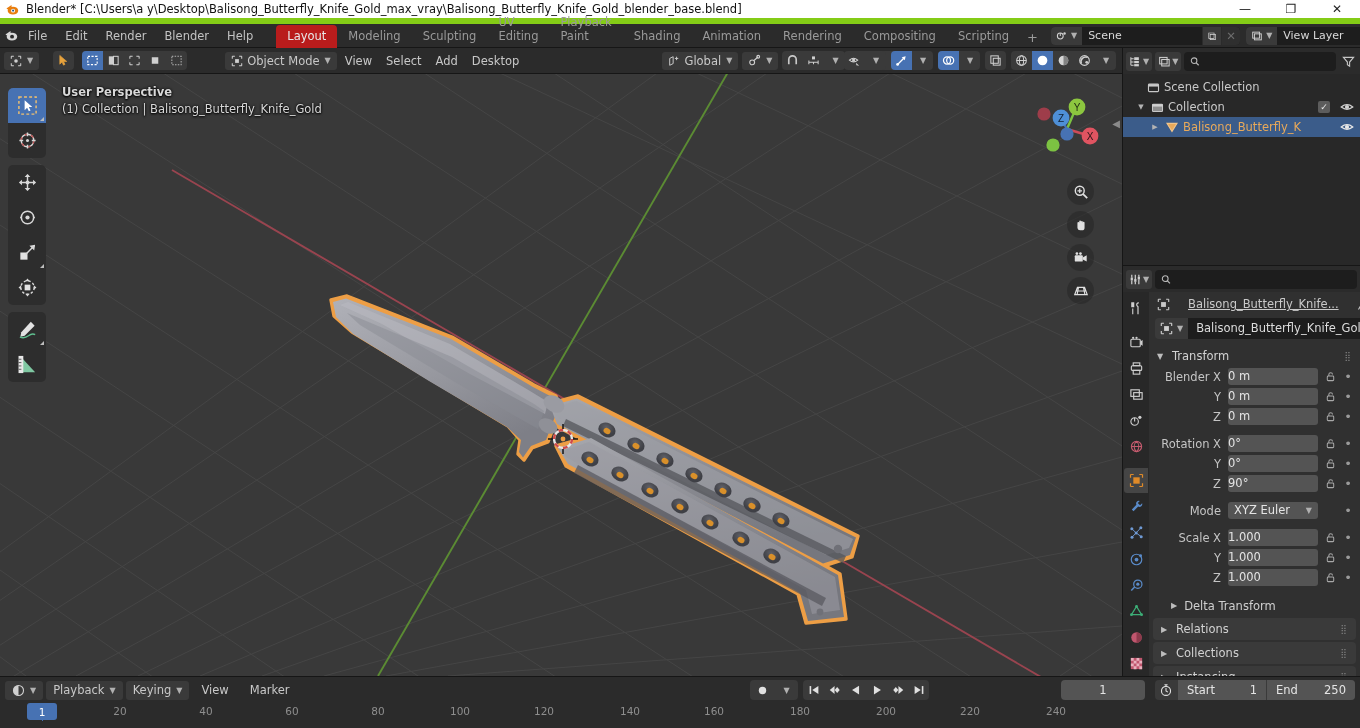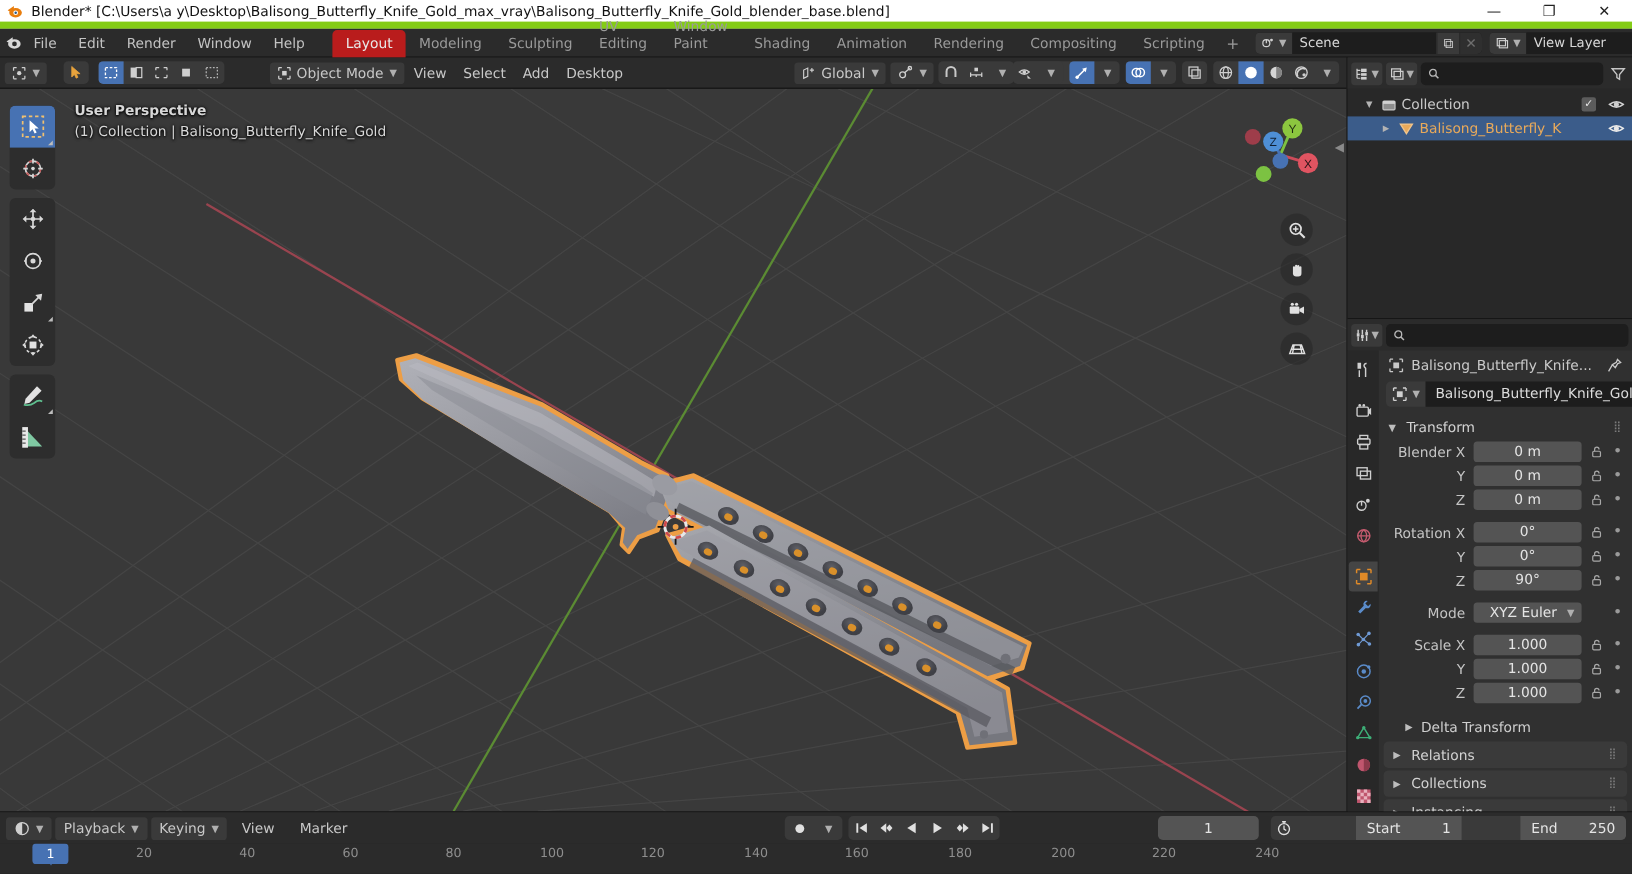--- a/index.html
+++ b/index.html
@@ -110,39 +110,39 @@
   #props-header { height:26px; background:#2b2b2b; display:flex; align-items:center;
     padding:0 3px; gap:3px; }
   #props-body { flex:1; display:flex; min-height:0; }
   #props-tabs { width:26px; background:#282828; padding-top:4px; display:flex;
     flex-direction:column; align-items:center; gap:1px; }
   .ptab { width:24px; height:26px; display:flex; align-items:center; justify-content:center;
     border-radius:3px 0 0 3px; }
   .ptab.active { background:#454545; }
   .ptab-spacer { height:7px; }
   #props-content { flex:1; padding:0; overflow:hidden; }
-  .breadcrumb { height:24px; display:flex; align-items:center; gap:6px; padding:0 8px;
-    font-size:11.5px; color:#c9c9c9; }
+  .breadcrumb { height:24px; display:flex; align-items:center; gap:18px; padding:0 8px;
+    font-size:11.5px; color:#c9c9c9;text-decoration:underline; }
   .breadcrumb .pin { margin-left:auto; }
   .idrow { display:flex; align-items:center; margin:2px 6px 6px; height:21px; gap:0; }
   .idrow .sel-icon { display:flex; align-items:center; gap:3px; background:#3a3a3a;
     border-radius:4px 0 0 4px; height:21px; padding:0 5px; }
   .idrow .id-name { flex:1; background:#1d1d1d; height:21px; line-height:21px;
     border-radius:0 4px 4px 0; padding:0 8px; font-size:11.5px; color:#dcdcdc;
     text-align:center; }
   .panel-head { height:22px; display:flex; align-items:center; gap:6px; padding:0 8px;
     font-size:11.5px; color:#d2d2d2; }
   .panel-head.boxed { background:#3a3a3a; margin:2px 4px; border-radius:4px; }
   .panel-head .tri { font-size:8px; color:#bdbdbd; width:9px; }
   .panel-head .dots { margin-left:auto; color:#7b7b7b; font-size:9px; letter-spacing:1px; }
   .prow { display:flex; align-items:center; height:19px; margin:0 6px 1px 0; gap:5px; }
   .prow .lbl { width:74px; text-align:right; font-size:11.5px; color:#c4c4c4;
     padding-right:2px; }
   .prow .field { flex:1; background:#545454; border-radius:3px; height:17px;
-    line-height:17px; text-align:center; font-size:11.5px; color:#e4e4e4; }
+    line-height:17px; text-align:left; font-size:11.5px; color:#e4e4e4; }
   .prow .field.dropdown { background:#545454; display:flex; align-items:center;
     justify-content:space-between; padding:0 6px; }
   .prow .lock { width:14px; display:flex; align-items:center; justify-content:center; }
   .prow .dot { width:12px; text-align:center; color:#9a9a9a; font-size:13px; line-height:1; }
   .gap { height:7px; }
   .subpanel { display:flex; align-items:center; height:21px; padding-left:22px; gap:7px;
     font-size:11.5px; color:#cfcfcf; }
   .subpanel .tri { font-size:8px; color:#bdbdbd; }
 
   
@@ -159,21 +159,21 @@
     height:20px; overflow:hidden; }
   .rec-grp .rb { width:24px; height:20px; display:flex; align-items:center;
     justify-content:center; }
   .play-grp { display:flex; align-items:center; background:#3a3a3a; border-radius:4px;
     height:20px; overflow:hidden; }
   .play-grp .pb { width:21px; height:20px; display:flex; align-items:center;
     justify-content:center; }
   .frame-field { background:#545454; border-radius:4px; height:20px; width:84px;
     line-height:20px; text-align:center; font-size:11.5px; color:#e4e4e4; }
   .se-grp { display:flex; align-items:center; background:#3a3a3a; border-radius:4px;
-    height:20px; overflow:hidden; margin-left:5px;gap:48px; }
+    height:20px; overflow:hidden; margin-left:5px; }
   .se-grp .clk { width:22px; display:flex; align-items:center; justify-content:center;
     height:20px; }
   .se-field { display:flex; align-items:center; justify-content:space-between;
     background:#545454; height:20px; width:88px; padding:0 9px; font-size:11.5px;
     color:#e4e4e4; margin-left:1px; }
   #tl-body { flex:1; position:relative; background:#2b2b2b; overflow:hidden; }
   #tl-ruler { position:absolute; top:0; left:0; right:0; height:18px; }
   .tick-lbl { position:absolute; top:2px; font-size:10.5px; color:#8e8e8e;
     transform:translateX(-50%); }
   #playhead { position:absolute; top:0; width:30px; height:17px; background:#4772b3;
@@ -204,29 +204,29 @@
   <div class="blender-logo">
     <svg width="15" height="15" viewBox="0 0 16 16">
       <ellipse cx="8.5" cy="9.2" rx="5.6" ry="4.2" fill="#d8d8d8"></ellipse>
       <path d="M1.5 7 L7 3.2 L7 5.4 L3.2 8 Z" fill="#d8d8d8"></path>
       <circle cx="8.6" cy="9.2" r="2.1" fill="#2b2b2b"></circle>
     </svg>
   </div>
   <div class="menu-item">File</div>
   <div class="menu-item">Edit</div>
   <div class="menu-item">Render</div>
-  <div class="menu-item">Window</div>
+  <div class="menu-item">Blender</div>
   <div class="menu-item">Help</div>
 
   <div class="ws-tabs">
     <div class="ws-tab active">Layout</div>
     <div class="ws-tab">Modeling</div>
     <div class="ws-tab">Sculpting</div>
     <div class="ws-tab">UV Editing</div>
-    <div class="ws-tab">Window Paint</div>
+    <div class="ws-tab">Playback Paint</div>
     <div class="ws-tab">Shading</div>
     <div class="ws-tab">Animation</div>
     <div class="ws-tab">Rendering</div>
     <div class="ws-tab">Compositing</div>
     <div class="ws-tab">Scripting</div>
     <div class="ws-plus">+</div>
   </div>
 
   <div class="topbar-right">
     <div class="idblock">
@@ -770,20 +770,30 @@
         </div>
         <div style="width:18px; display:flex; align-items:center; justify-content:center;">
           <svg width="13" height="13" viewBox="0 0 14 14">
             <path d="M1.5,2.5 h11 L8.2,7.6 L8.2,12 L5.8,10.4 L5.8,7.6 Z" fill="none" stroke="#c6c6c6" stroke-width="1.2"></path>
           </svg>
         </div>
       </div>
 
       <div id="ol-body">
 
+        <div class="ol-row" style="padding-left:8px">
+          <span class="tri"></span>
+          <span>
+            <svg width="13" height="13" viewBox="0 0 14 14">
+              <rect x="1.6" y="3.4" width="10.8" height="8" rx="1" fill="none" stroke="#c8c8c8" stroke-width="1.2"></rect>
+              <rect x="1.6" y="3.4" width="10.8" height="2.6" fill="#c8c8c8"></rect>
+            </svg>
+          </span>
+          <span class="ol-name">Scene Collection</span>
+        </div>
 
         <div class="ol-row" style="padding-left:12px">
           <span class="tri">▼</span>
           <span>
             <svg width="13" height="13" viewBox="0 0 14 14">
               <rect x="1.6" y="3.4" width="10.8" height="8" rx="1" fill="#8e8e8e" stroke="#c8c8c8" stroke-width="1.1"></rect>
               <rect x="1.6" y="3.4" width="10.8" height="2.6" fill="#d0d0d0"></rect>
             </svg>
           </span>
           <span class="ol-name">Collection</span>

